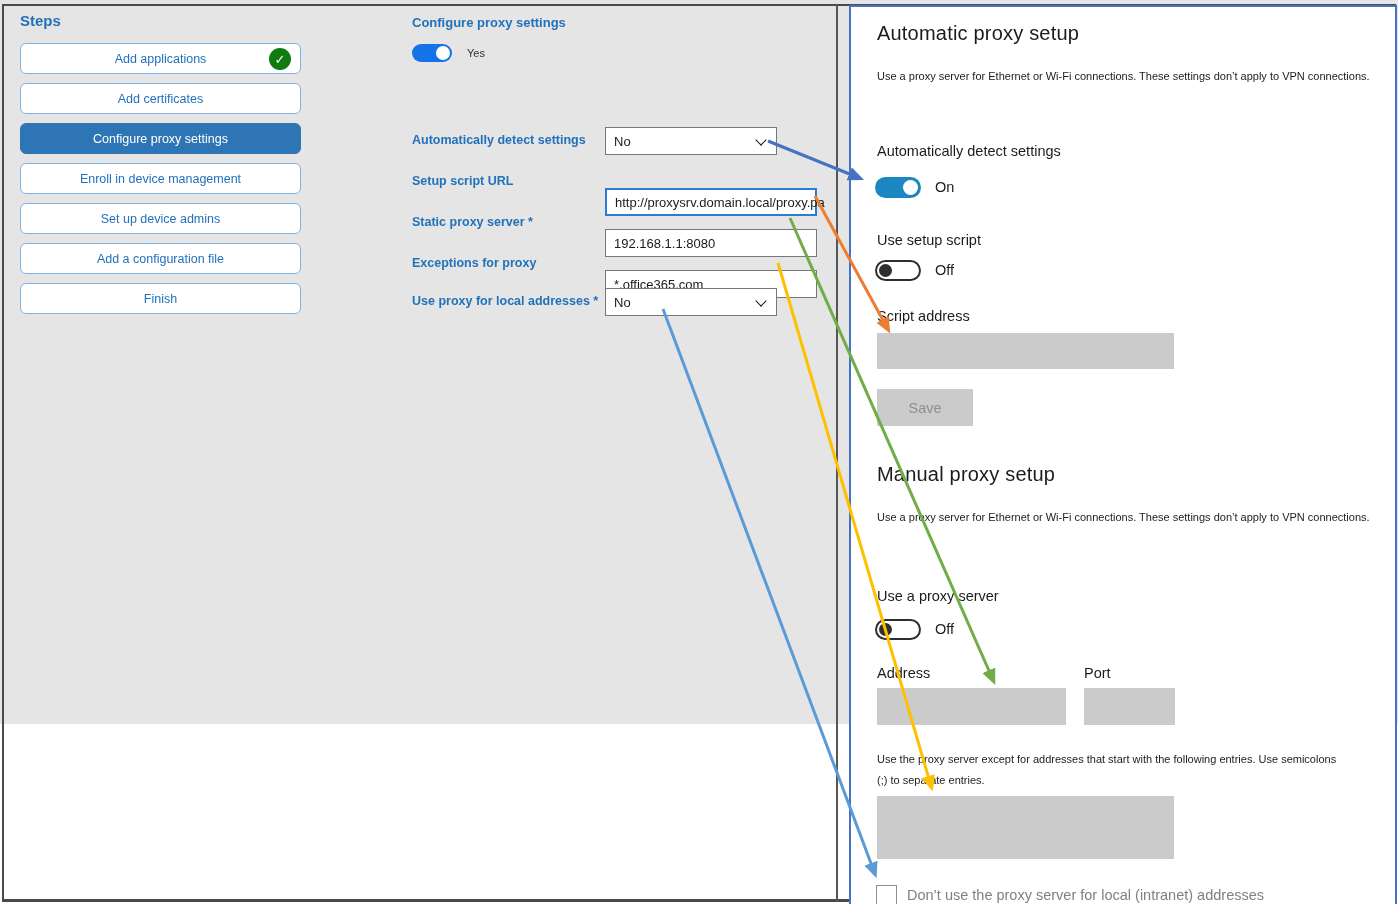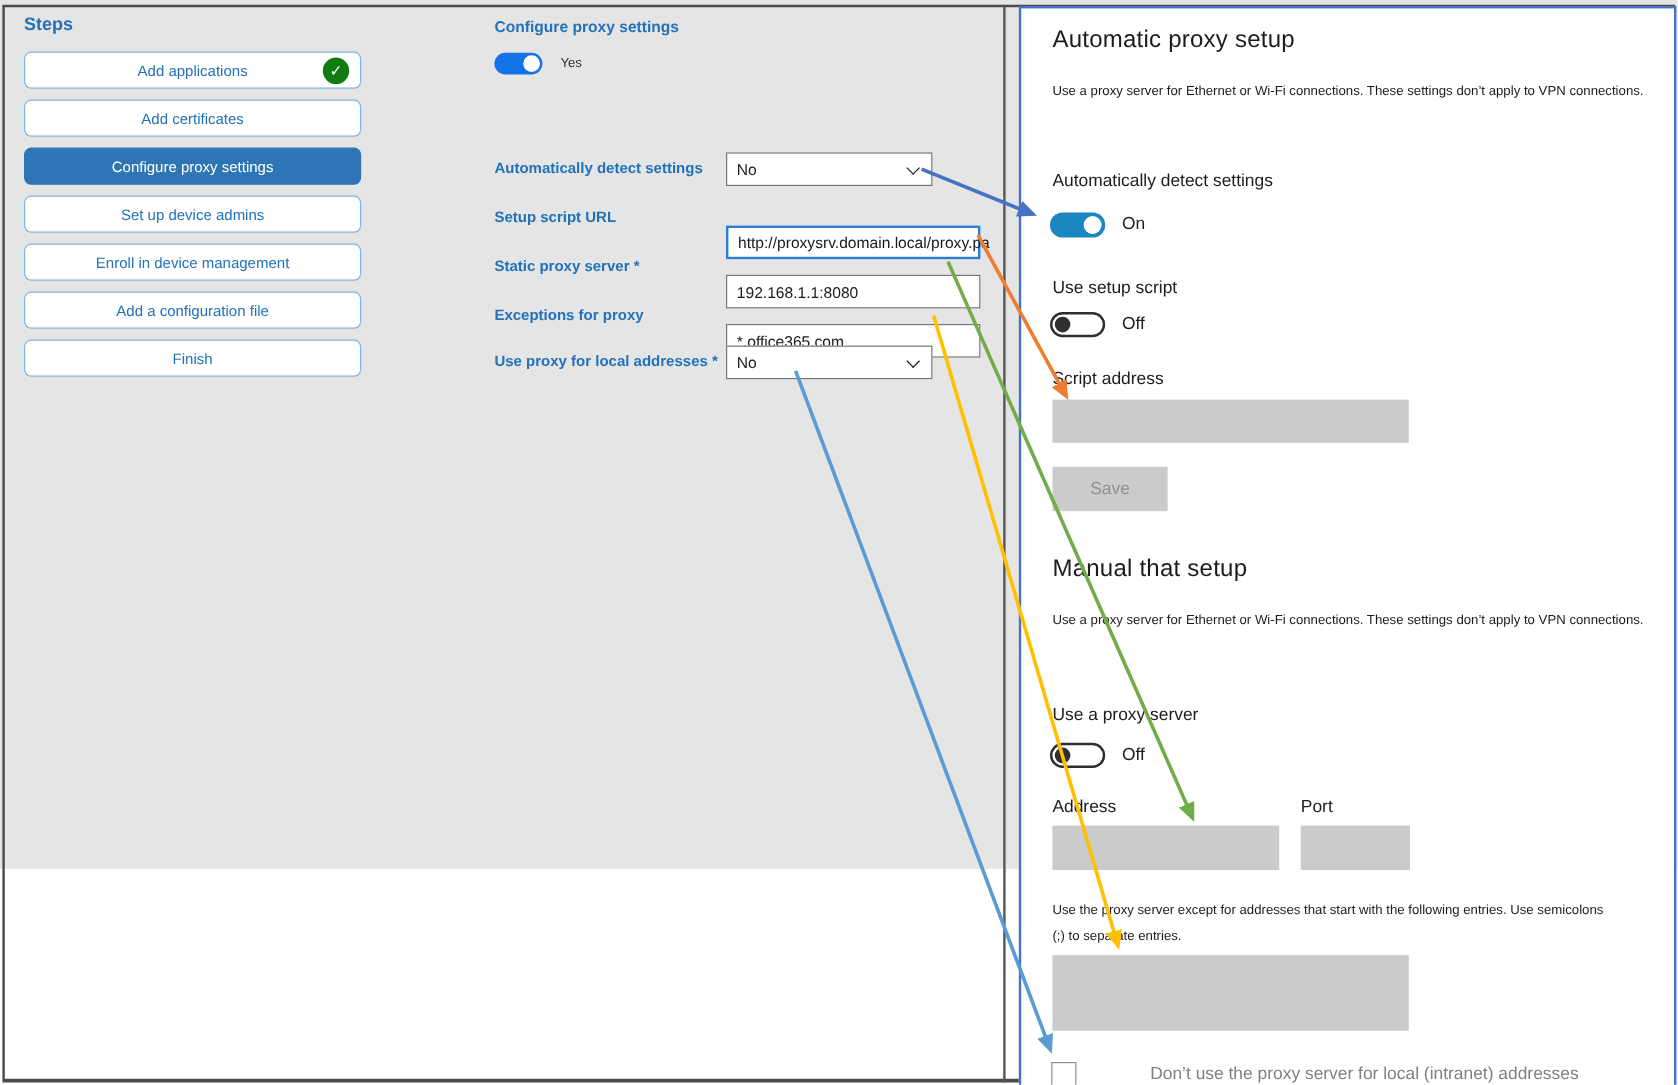--- a/index.html
+++ b/index.html
@@ -63,21 +63,21 @@
   .toggle-lg.off .knob { position:absolute; left:2px; top:2px; width:13px; height:13px;
                          border-radius:50%; background:#2e2e2e; }
   .tstate { position:absolute; left:84px; font-size:14.5px; color:#1c1c1c; }
   .gbox { position:absolute; background:#cbcbcb; }
   .save-btn { position:absolute; left:26px; width:96px; height:37px; background:#cbcbcb;
               color:#8f8f8f; font-size:14.5px; display:flex; align-items:center;
               justify-content:center; cursor:pointer; }
   .cbox { position:absolute; left:25px; top:878px; width:21px; height:21px;
           border:1.5px solid #8f8f8f; background:#fff; cursor:pointer; }
   .cbox-label { position:absolute; left:56px; top:880px; width:460px;
-                font-size:14.5px; color:#808080;text-align:center; }
+                font-size:14.5px; color:#808080; }
 
   
   .arrows { position:absolute; left:0; top:0; z-index:6; pointer-events:none; }
 </style>
 </head>
 <body>
 
 <div id="stage">
   <div class="frame"></div>
   <div class="divider"></div>
@@ -89,24 +89,24 @@
       <span>Add applications</span>
       <span class="check-badge">✓</span>
     </div>
     <div class="step-btn">
       <span>Add certificates</span>
     </div>
     <div class="step-btn selected">
       <span>Configure proxy settings</span>
     </div>
     <div class="step-btn">
+      <span>Enroll in device management</span>
+    </div>
+    <div class="step-btn">
       <span>Set up device admins</span>
-    </div>
-    <div class="step-btn">
-      <span>Enroll in device management</span>
     </div>
     <div class="step-btn">
       <span>Add a configuration file</span>
     </div>
     <div class="step-btn">
       <span>Finish</span>
     </div>
   </div>
 
   <div class="form-title">Configure proxy settings</div>
@@ -157,21 +157,21 @@
     <div class="toggle-lg off" style="top:253px">
         <span class="knob"></span>
       </div>
     <div class="tstate" style="top:255px">Off</div>
 
     <div class="plabel" style="top:301px">Script address</div>
     <div class="gbox" style="left:26px; top:326px; width:297px; height:36px"></div>
 
     <div class="save-btn" style="top:382px">Save</div>
 
-    <h1 style="top:456px">Manual that setup</h1>
+    <h1 style="top:456px">Manual proxy setup</h1>
     <p style="top:500px; width:502px">Use a proxy server for Ethernet or Wi-Fi connections. These settings don’t apply to VPN connections.</p>
 
     <div class="plabel" style="top:581px">Use a proxy server</div>
     <div class="toggle-lg off" style="top:612px">
         <span class="knob"></span>
       </div>
     <div class="tstate" style="top:614px">Off</div>
 
     <div class="plabel" style="top:658px">Address</div>
     <div class="plabel" style="left:233px; top:658px">Port</div>

